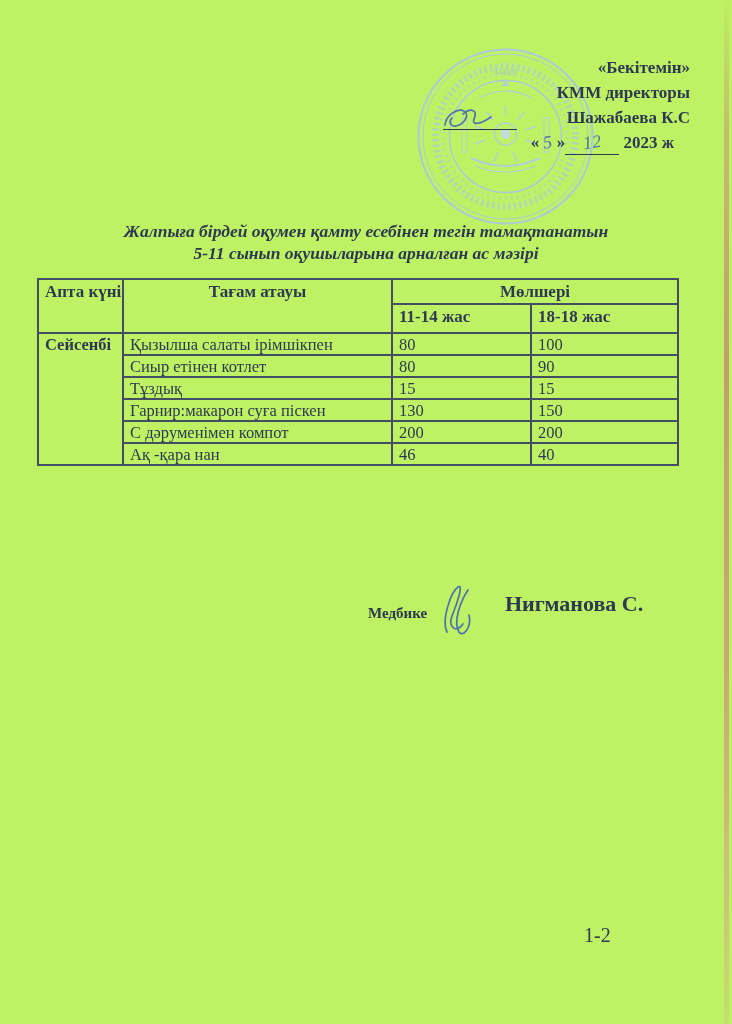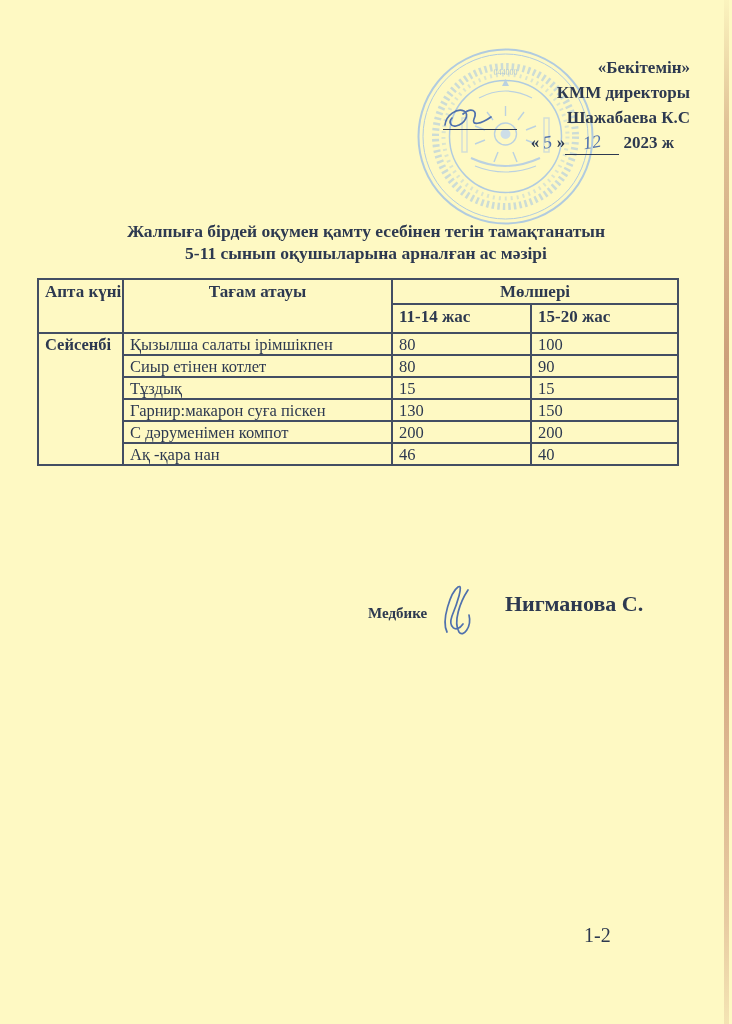--- a/index.html
+++ b/index.html
@@ -1,19 +1,19 @@
 <!DOCTYPE html>
 <html><head>
 <meta charset="utf-8">
 <style>
   html,body { margin:0; padding:0; }
   .page {
     position:relative;
     width:732px; height:1024px;
-    background:#fef9c3;
+    background:#bef264;
     overflow:hidden;
     font-family:"Liberation Serif", serif;
     color:#2d3950;
   }
   
   .edge-strip {
     position:absolute; top:0; right:3px; width:5px; height:100%;
     background:linear-gradient(to bottom,
       rgba(201,150,114,0.05) 0%,
       rgba(201,150,114,0.55) 12%,
@@ -48,21 +48,21 @@
     font-size:18px;
   }
   .date-ul {
     display:inline-block; min-width:54px; text-align:center;
     border-bottom:1.6px solid #2d3950; line-height:20px; height:22px;
   }
   
   .doc-title {
     position:absolute; top:221px; left:20px; width:692px;
     text-align:center; font-weight:bold;
-    font-size:17.5px; line-height:21.5px;
+    font-size:17.5px; line-height:21.5px;font-style:italic;
   }
   
   table.menu {
     position:absolute; left:37px; top:278px;
     width:640px; border-collapse:collapse; table-layout:fixed;
     font-size:16.5px; color:#2d3950;
   }
   table.menu th, table.menu td {
     border:2px solid #434e63;
     padding:1px 6px 0 6px;
@@ -157,21 +157,21 @@
         <col style="width:147px">
     </colgroup>
     <tbody>
         <tr class="h1row">
       <th rowspan="2">Апта күні</th>
       <th rowspan="2">Тағам атауы</th>
       <th colspan="2">Мөлшері</th>
     </tr>
     <tr class="h2row">
       <th>11-14 жас</th>
-      <th>15-20 жас</th>
+      <th>18-18 жас</th>
     </tr>
     <tr class="body-row">
       <td class="day-cell" rowspan="6">Сейсенбі</td>
       <td>Қызылша салаты ірімшікпен</td>
       <td class="num">80</td>
       <td class="num">100</td>
     </tr>
     <tr class="body-row">
       <td>Сиыр етінен котлет</td>
       <td class="num">80</td>

